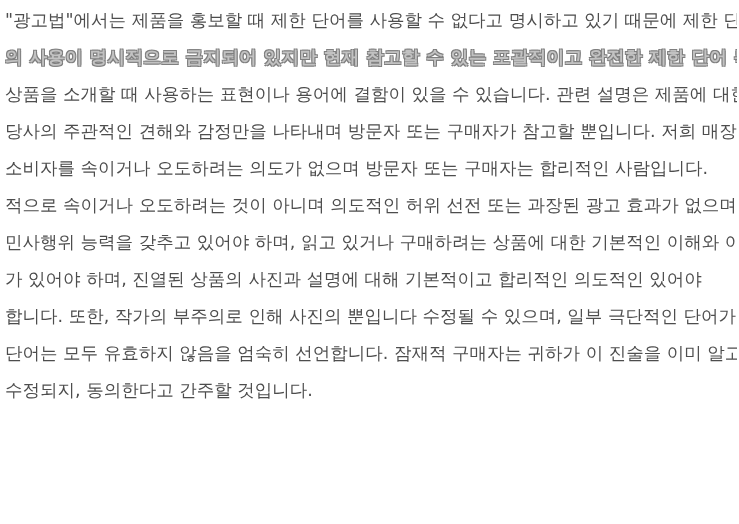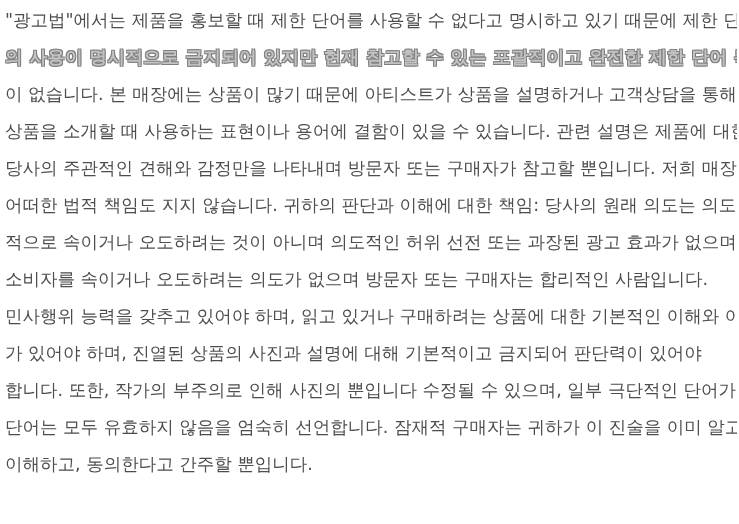--- a/index.html
+++ b/index.html
@@ -42,25 +42,23 @@
     letter-spacing: 0.4px;
   }
 </style>
 </head>
 <body>
 
 <div class="page">
   <div class="text-block">
     <div class="line">"광고법"에서는 제품을 홍보할 때 제한 단어를 사용할 수 없다고 명시하고 있기 때문에 제한 단어</div>
     <div class="line embossed">의 사용이 명시적으로 금지되어 있지만 현재 참고할 수 있는 포괄적이고 완전한 제한 단어 목록</div>
-    <div class="line">이 없습니다. 본 매장에는 상품이 많기 때문에 아티스트가 상품을 설명하거나 고객상담을 통해</div>
     <div class="line">상품을 소개할 때 사용하는 표현이나 용어에 결함이 있을 수 있습니다. 관련 설명은 제품에 대한</div>
     <div class="line">당사의 주관적인 견해와 감정만을 나타내며 방문자 또는 구매자가 참고할 뿐입니다. 저희 매장은</div>
-    <div class="line">어떠한 법적 책임도 지지 않습니다. 귀하의 판단과 이해에 대한 책임: 당사의 원래 의도는 의도</div>
+    <div class="line">소비자를 속이거나 오도하려는 의도가 없으며 방문자 또는 구매자는 합리적인 사람입니다.</div>
     <div class="line">적으로 속이거나 오도하려는 것이 아니며 의도적인 허위 선전 또는 과장된 광고 효과가 없으며</div>
-    <div class="line">소비자를 속이거나 오도하려는 의도가 없으며 방문자 또는 구매자는 합리적인 사람입니다.</div>
     <div class="line">민사행위 능력을 갖추고 있어야 하며, 읽고 있거나 구매하려는 상품에 대한 기본적인 이해와 이해</div>
-    <div class="line">가 있어야 하며, 진열된 상품의 사진과 설명에 대해 기본적이고 금지되어 판단력이 있어야</div>
+    <div class="line">가 있어야 하며, 진열된 상품의 사진과 설명에 대해 기본적이고 합리적인 의도적인 있어야</div>
     <div class="line">합니다. 또한, 작가의 부주의로 인해 사진의 뿐입니다 수정될 수 있으며, 일부 극단적인 단어가</div>
     <div class="line">단어는 모두 유효하지 않음을 엄숙히 선언합니다. 잠재적 구매자는 귀하가 이 진술을 이미 알고,</div>
-    <div class="line">이해하고, 동의한다고 간주할 뿐입니다.</div>
+    <div class="line">수정되지, 동의한다고 간주할 것입니다.</div>
   </div>
 </div>
 
 </body></html>

